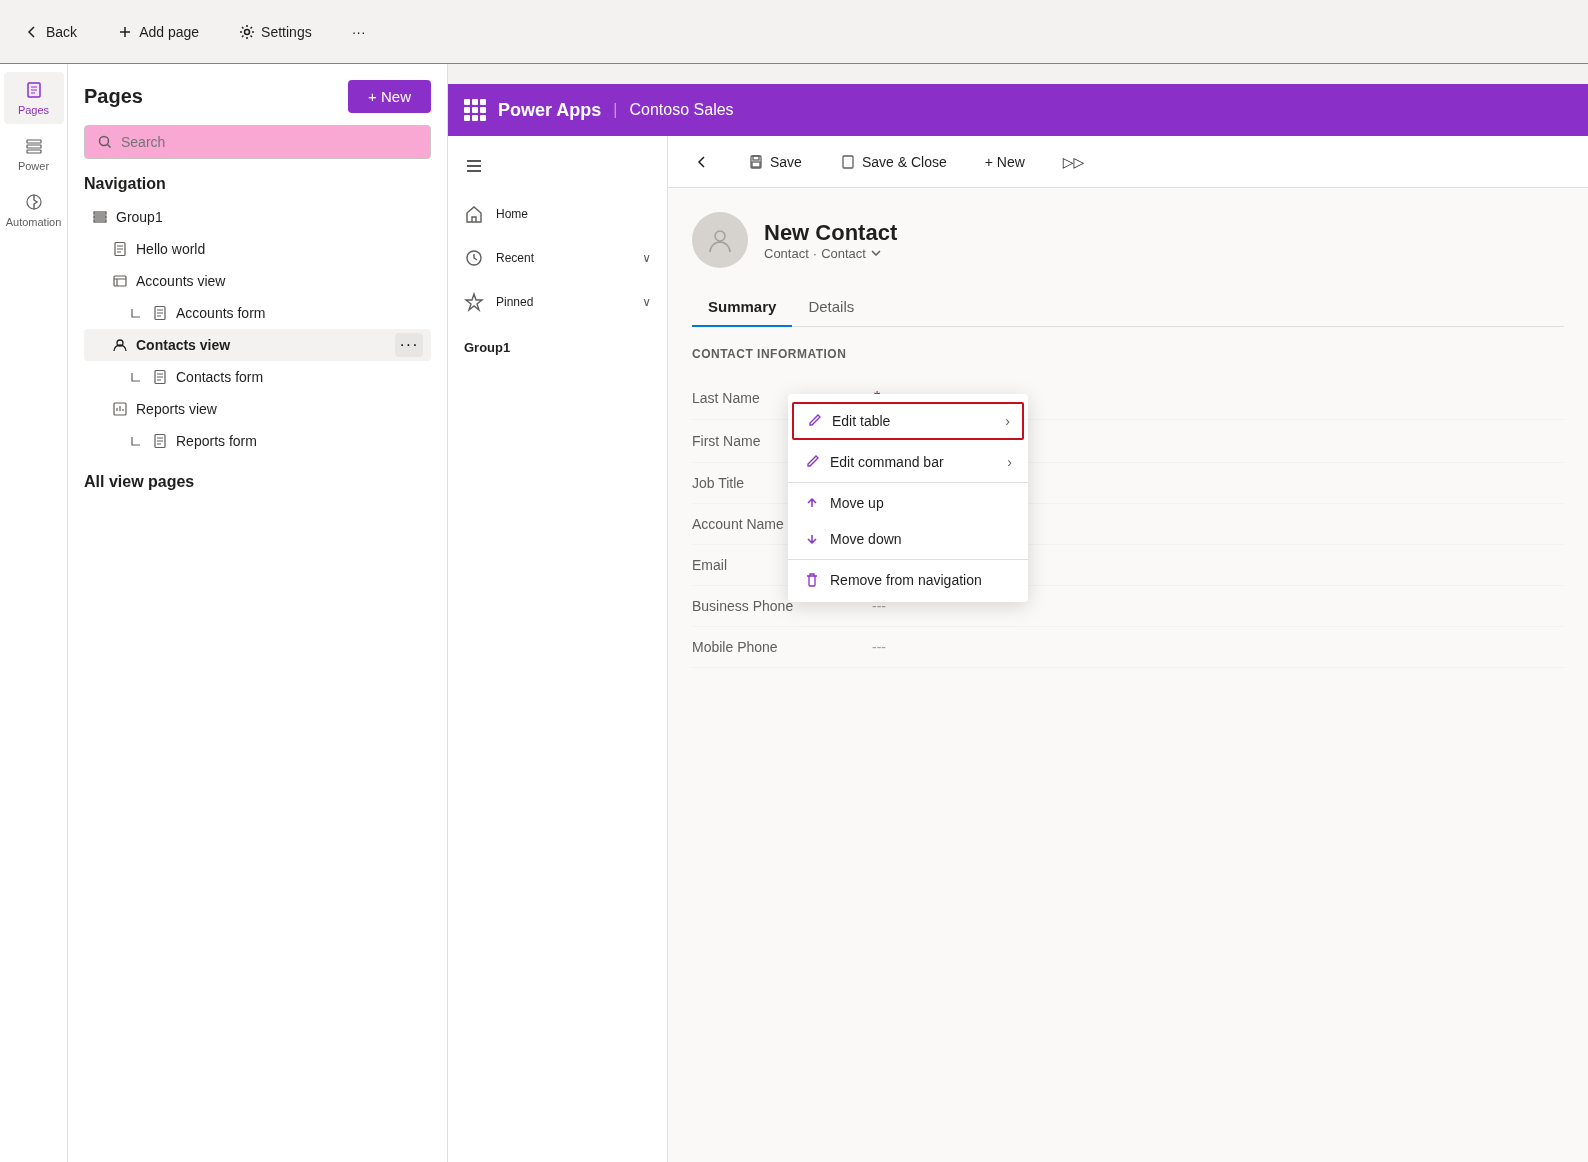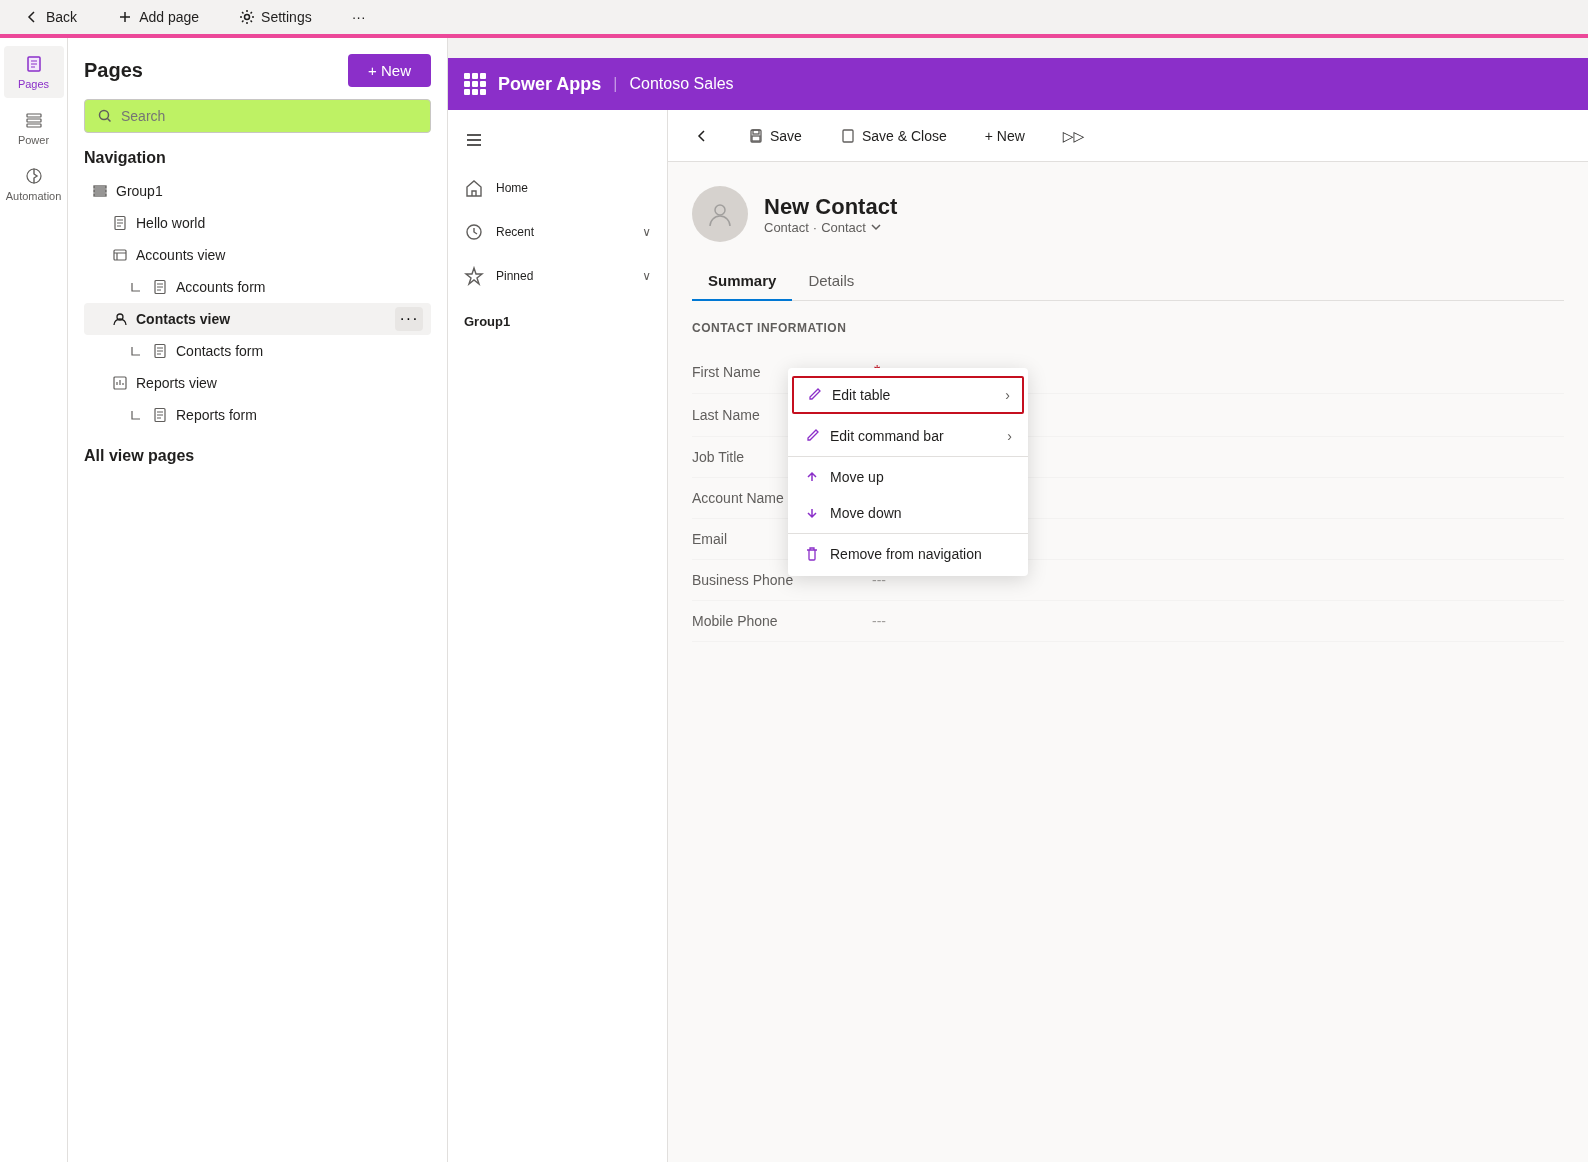--- a/index.html
+++ b/index.html
@@ -1,26 +1,26 @@
 <!DOCTYPE html>
 <html><head>
   <meta charset="utf-8">
   <style>
     * { box-sizing: border-box; margin: 0; padding: 0; }
     body { font-family: 'Segoe UI', sans-serif; background: #f3f2f1; display: flex; flex-direction: column; height: 1162px; width: 1588px; overflow: hidden; }
 
     
     .top-bar {
-      height: 38px;
+      height: 64px;
       background: #f3f2f1;
       display: flex;
       align-items: center;
       padding: 12px 16px;
       gap: 24px;
-      border-bottom: 4px solid #ec4899;
+      border-bottom: 1px solid #ec4899;
     }
     .top-bar-btn {
       display: flex; align-items: center; gap: 6px;
       font-size: 14px; color: #201f1e; cursor: pointer;
       background: none; border: none; padding: 4px 8px;
     }
 
     
     .main-layout {
       display: flex;
@@ -63,21 +63,21 @@
     .pages-title { font-size: 20px; font-weight: 600; color: #201f1e; }
     .new-btn {
       background: #8b2fc9; color: #fff; border: none;
       padding: 8px 20px; border-radius: 4px; font-size: 15px;
       cursor: pointer; display: flex; align-items: center; gap: 6px;
       font-weight: 500;
     }
     .search-box {
       display: flex; align-items: center; gap: 8px;
       border: 1px solid #c8c6c4; border-radius: 4px;
-      padding: 8px 12px; margin-bottom: 16px; background: #bef264;
+      padding: 8px 12px; margin-bottom: 16px; background: #f9a8d4;
     }
     .search-box input {
       border: none; outline: none; font-size: 14px; color: #201f1e;
       flex: 1; background: transparent;
     }
 
     .nav-section-title { font-size: 16px; font-weight: 600; color: #201f1e; margin-bottom: 8px; }
     .nav-item {
       display: flex; align-items: center; gap: 8px;
       padding: 8px 8px; border-radius: 4px; cursor: pointer;
@@ -471,27 +471,27 @@
           </div>
 
           <div class="form-tabs">
             <div class="form-tab active">Summary</div>
             <div class="form-tab">Details</div>
           </div>
 
           <div class="section-header">CONTACT INFORMATION</div>
 
           <div class="form-field">
+            <span class="field-label">Last Name</span>
+            <span class="field-required">*</span>
+            <span class="field-value">---</span>
+          </div>
+
+          <div class="form-field">
             <span class="field-label">First Name</span>
-            <span class="field-required">*</span>
-            <span class="field-value">---</span>
-          </div>
-
-          <div class="form-field">
-            <span class="field-label">Last Name</span>
             <span class="field-required">*</span>
             <span class="field-value">---</span>
           </div>
 
           <div class="form-field">
             <span class="field-label">Job Title</span>
             <span class="field-value">---</span>
           </div>
 
           <div class="form-field">

